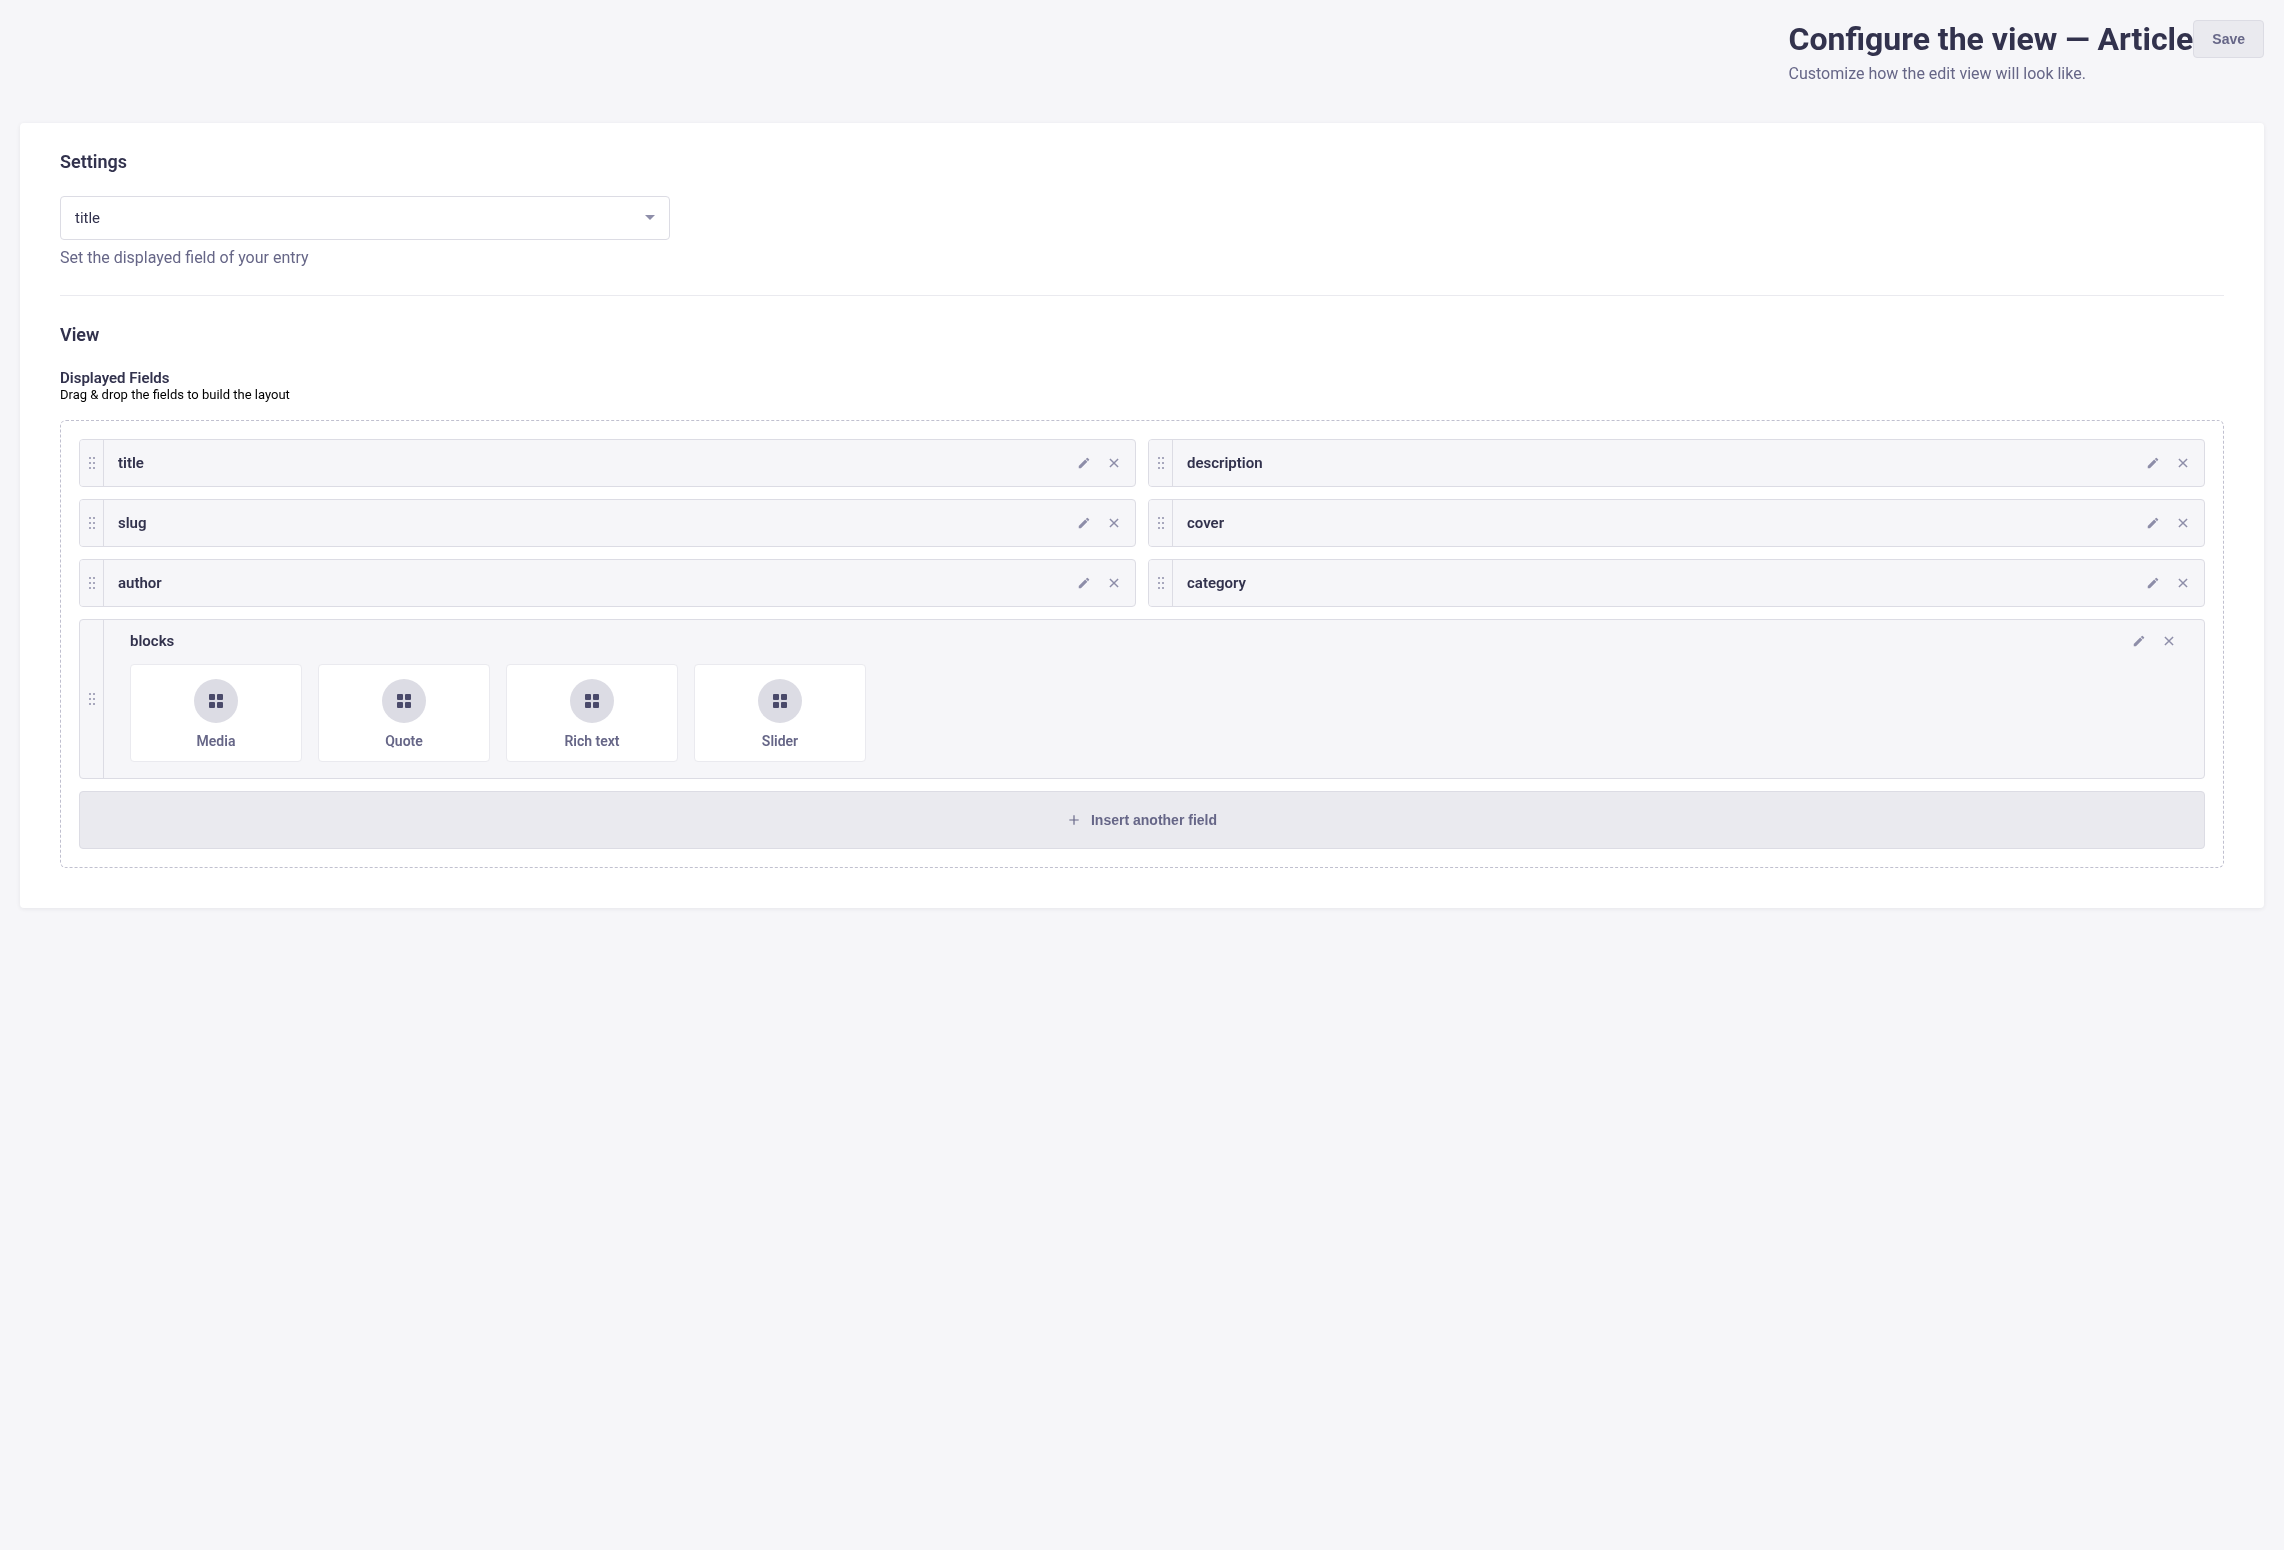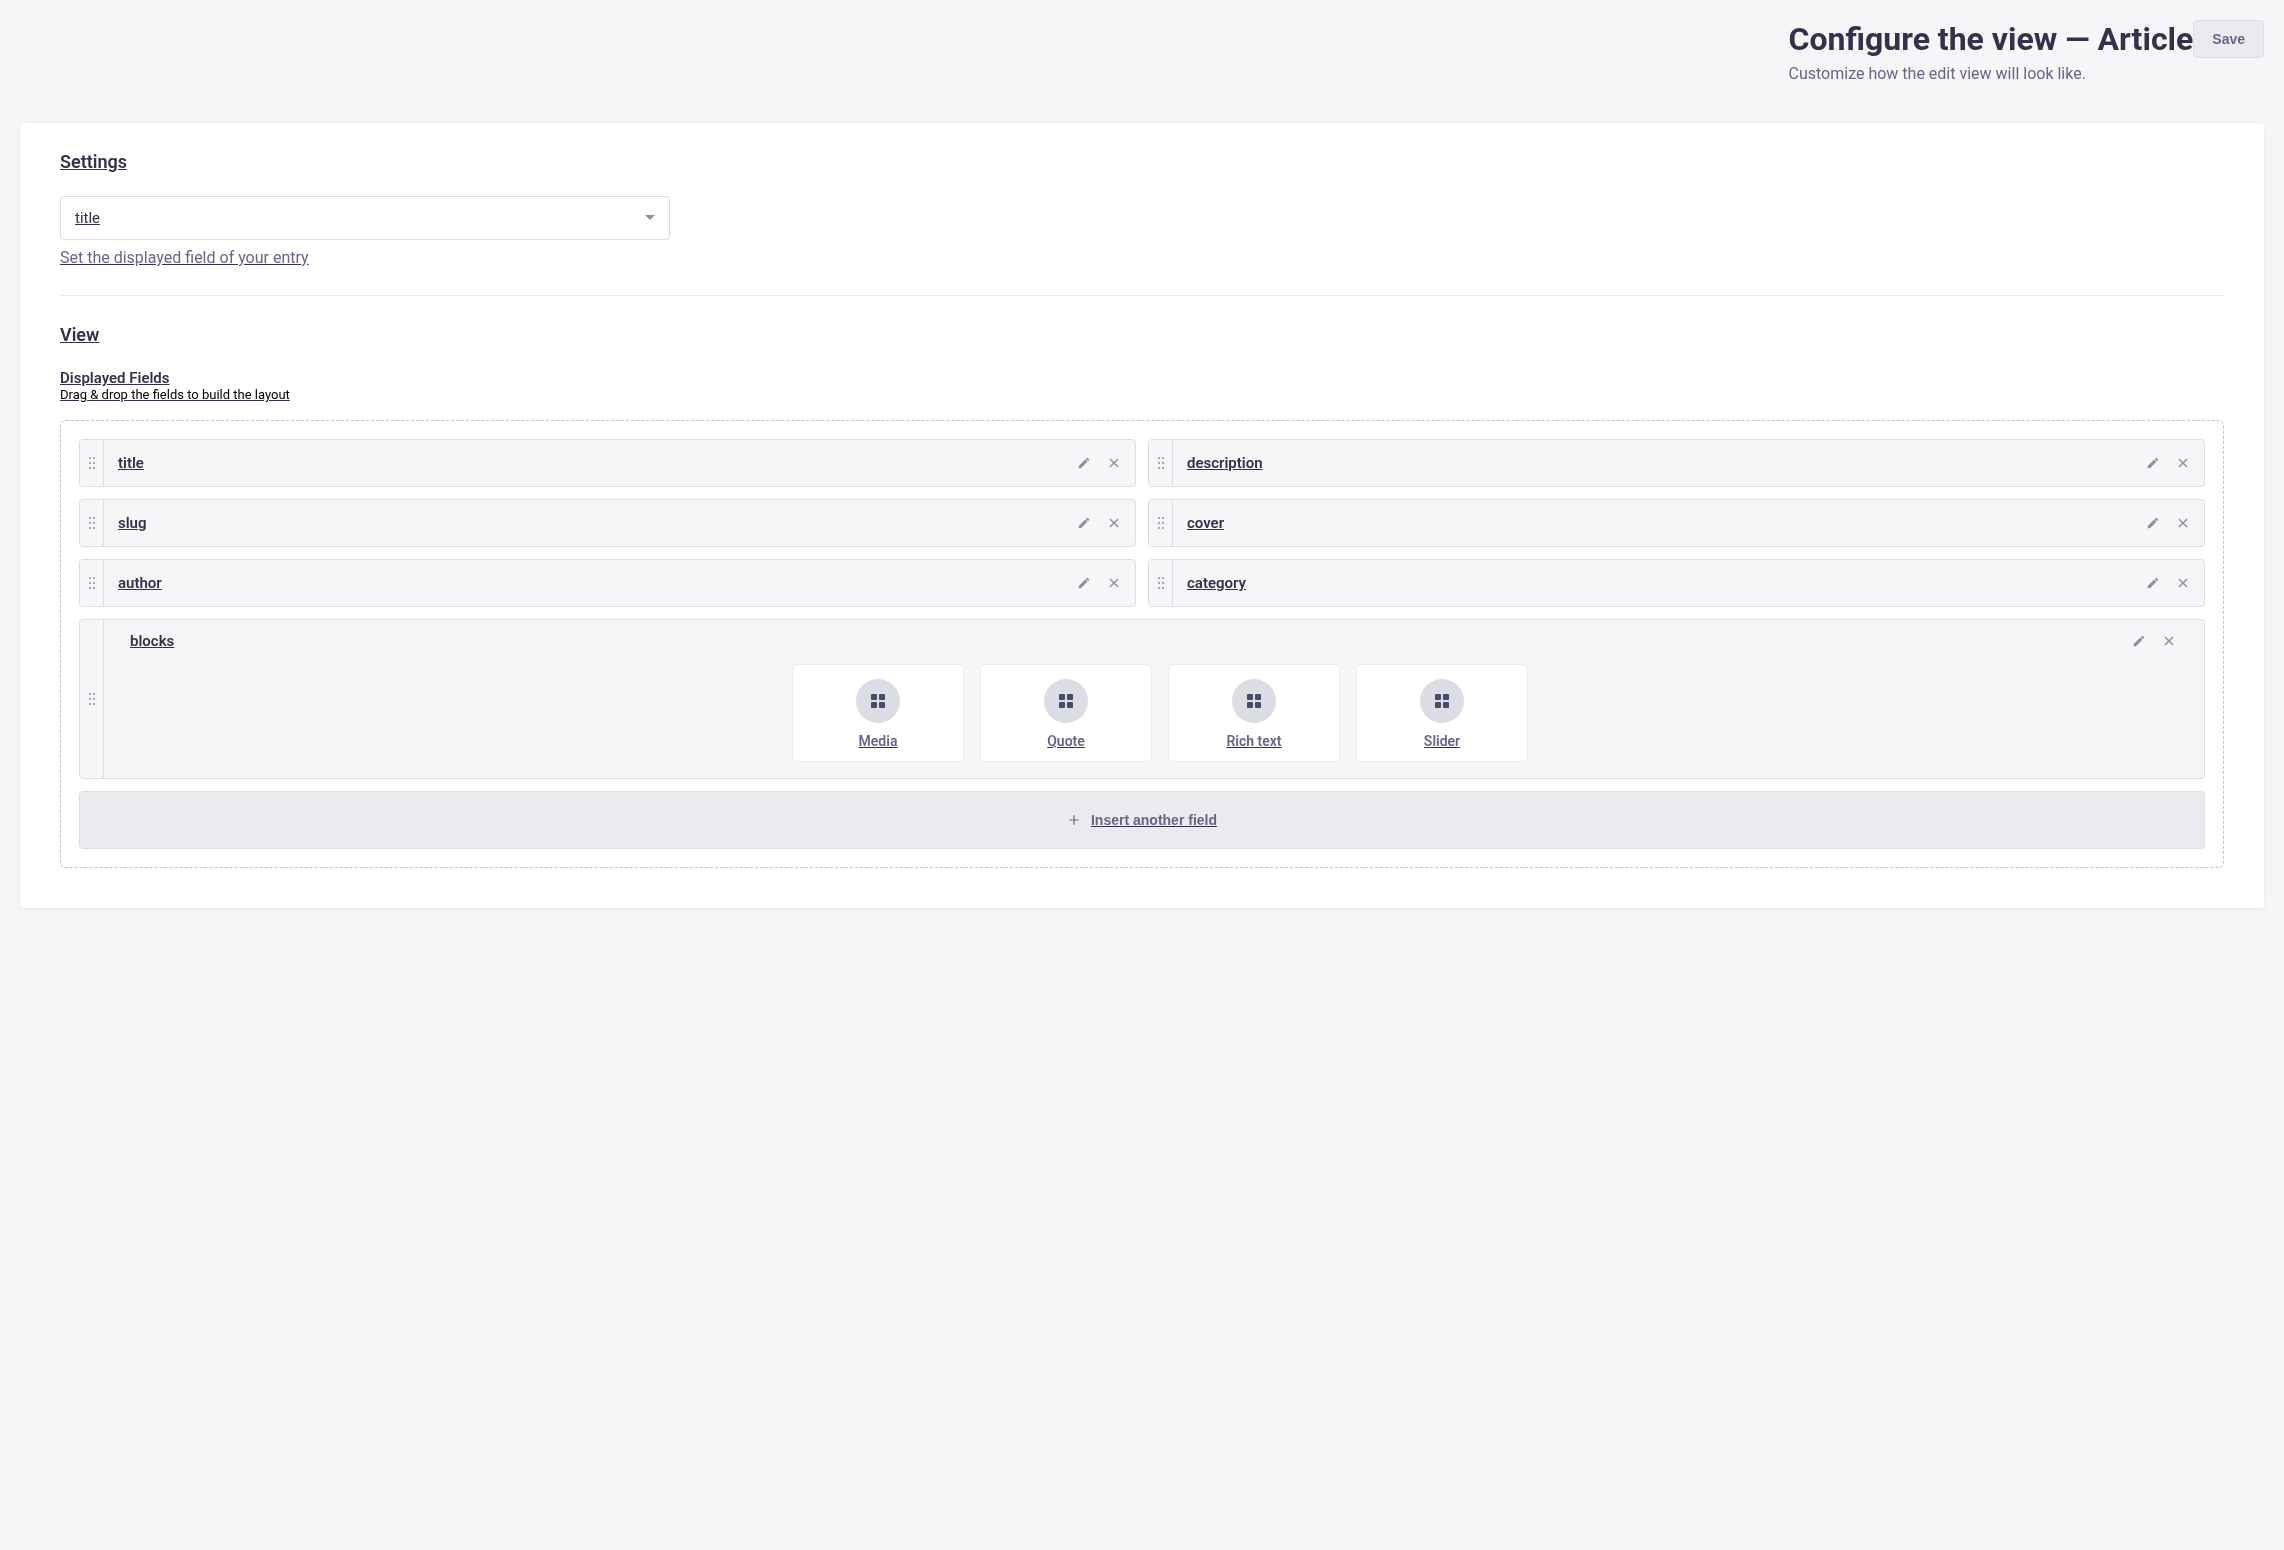--- a/index.html
+++ b/index.html
@@ -33,21 +33,20 @@
     font-weight: 600;
     padding: 10px 18px;
     border-radius: 4px;
     cursor: pointer;
   }
   .card {
     background: #fff;
     border-radius: 4px;
     box-shadow: 0 1px 4px rgba(33,33,52,0.08);
     padding: 28px 40px 40px 40px;
-    text-decoration: underline;
   }
   .section-heading {
     font-size: 18px;
     font-weight: 600;
     color: #32324d;
     margin-bottom: 24px;
   }
   .field-label {
     font-size: 13px;
     font-weight: 600;
@@ -182,21 +181,20 @@
   }
   .blocks-name {
     flex: 1;
     font-size: 15px;
     font-weight: 600;
     color: #32324d;
   }
   .components-row {
     display: flex;
     gap: 16px;
-    justify-content: center;
   }
   .component-card {
     width: 172px;
     background: #fff;
     border: 1px solid #eaeaef;
     border-radius: 4px;
     padding: 14px 10px 12px 10px;
     display: flex;
     flex-direction: column;
     align-items: center;

